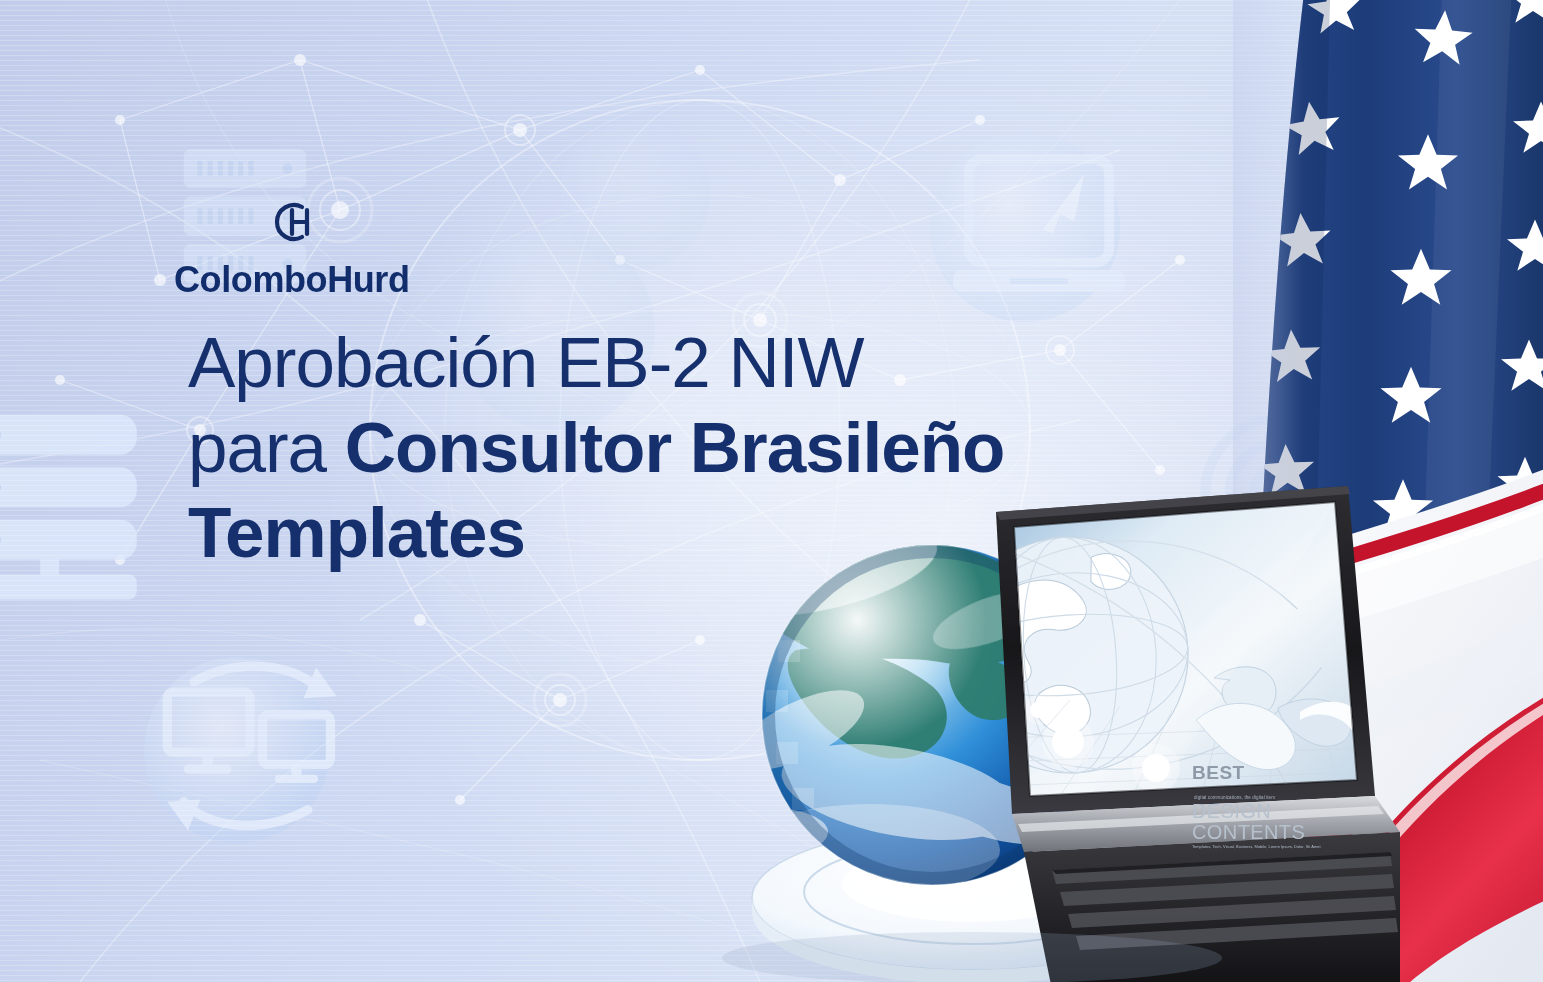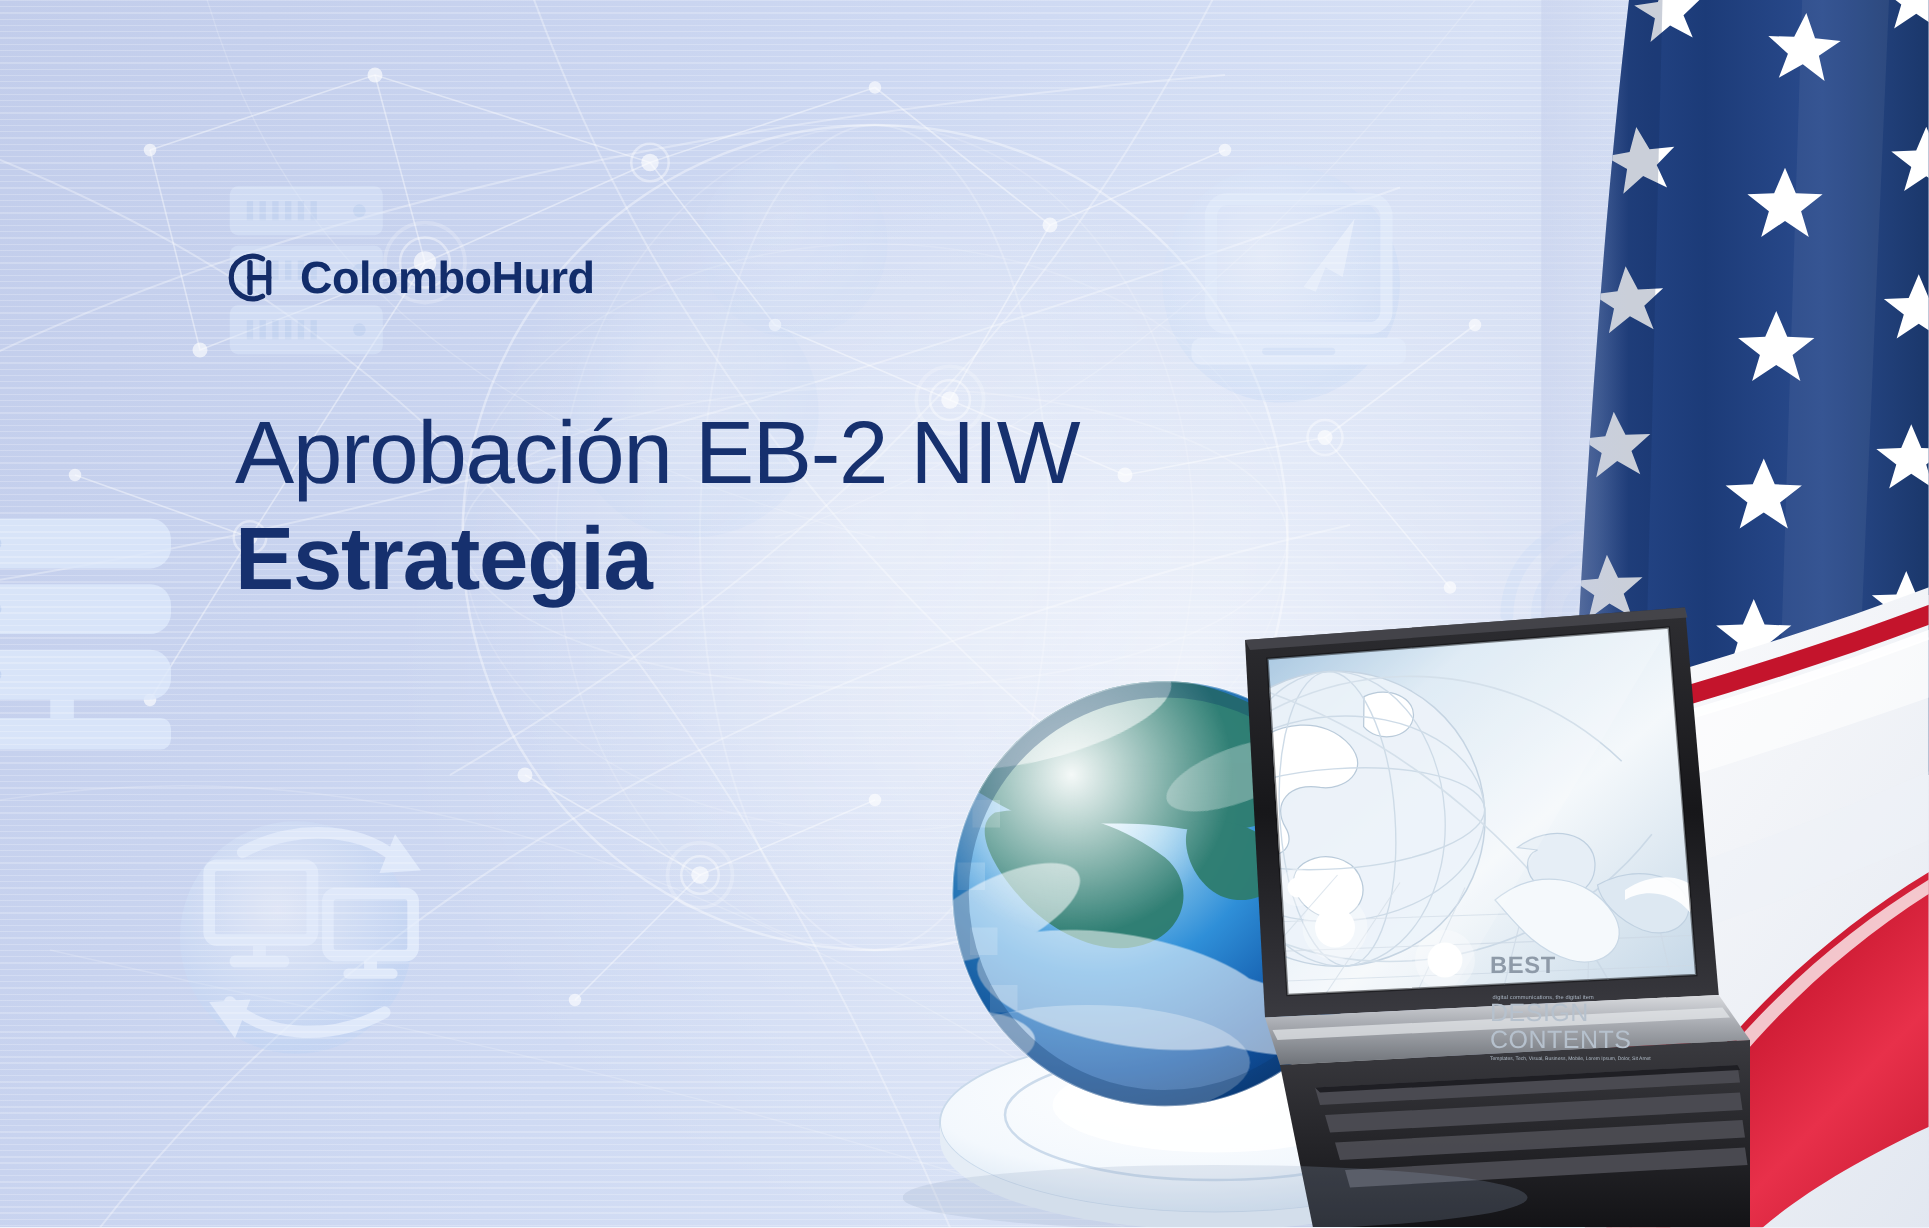--- a/index.html
+++ b/index.html
@@ -38,20 +38,21 @@
     position:absolute; inset:0; border-radius:50%;
     background:radial-gradient(circle at 42% 38%, rgba(255,255,255,.55), rgba(186,210,244,.55) 70%, rgba(186,210,244,.18) 100%);
   }
   .bgicon svg{ position:absolute; inset:0; width:100%; height:100%; }
 
   
   #logo{
     position:absolute; left:174px; top:196px;
     display:flex; align-items:center; gap:14px;
     z-index:40;
+    flex-direction:column;
   }
   #logo .mark{ width:52px; height:52px; flex:0 0 52px; }
   #logo .wordmark{
     font-size:36px; font-weight:bold; letter-spacing:-.4px;
     color:#122d6b; white-space:nowrap; line-height:1;
   }
 
   
   #headline{
     position:absolute; left:188px; top:320px;
@@ -639,17 +640,20 @@
       </svg>
     </span>
     <span class="wordmark">ColomboHurd</span>
   </div>
 
   <h1 id="headline">
     <span class="ln">
       <span class="light">Aprobación EB-2 NIW</span><b></b>
     </span>
     <span class="ln">
-      <span class="light"></span><b>Estrategia</b>
+      <span class="light">para </span><b>Consultor Brasileño</b>
+    </span>
+    <span class="ln">
+      <span class="light"></span><b>Templates</b>
     </span>
   </h1>
 
 </div>
 
 </body></html>

